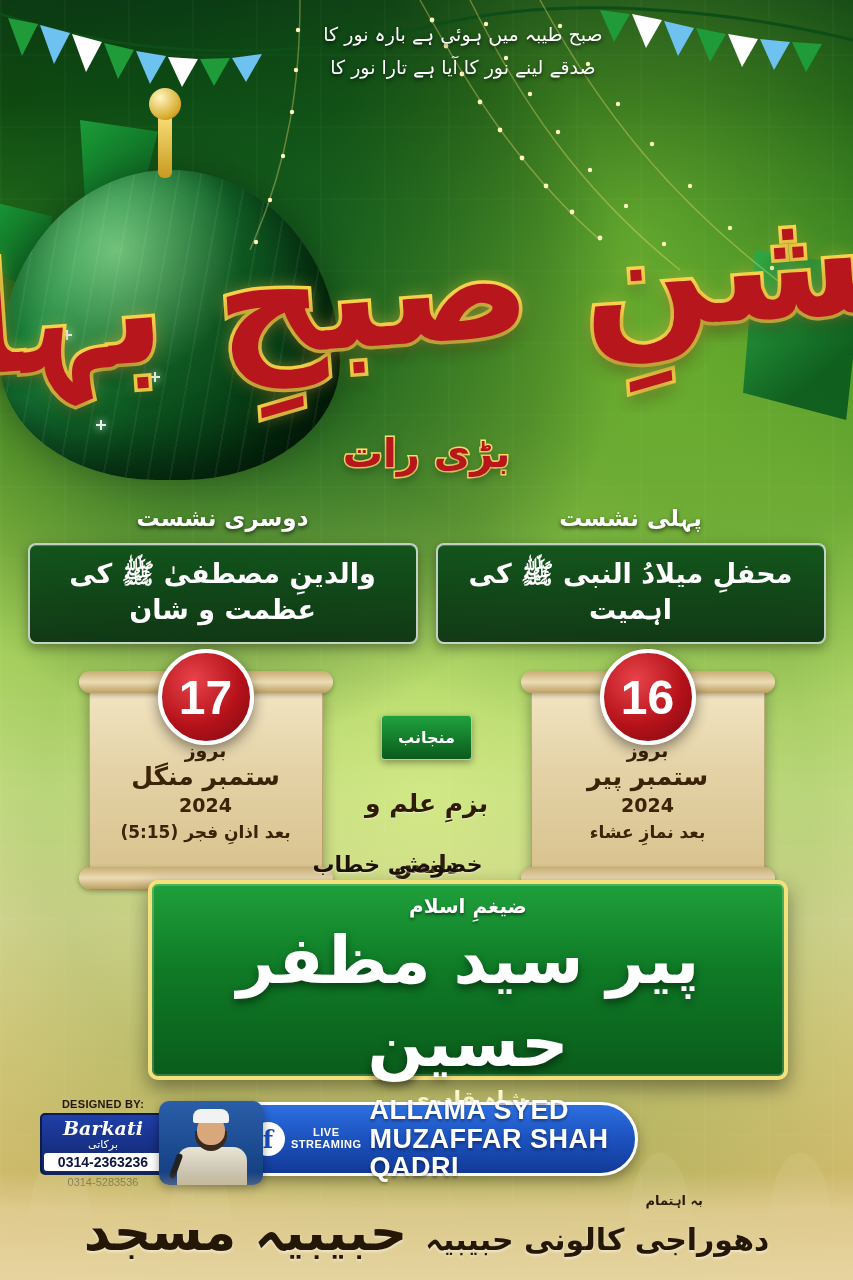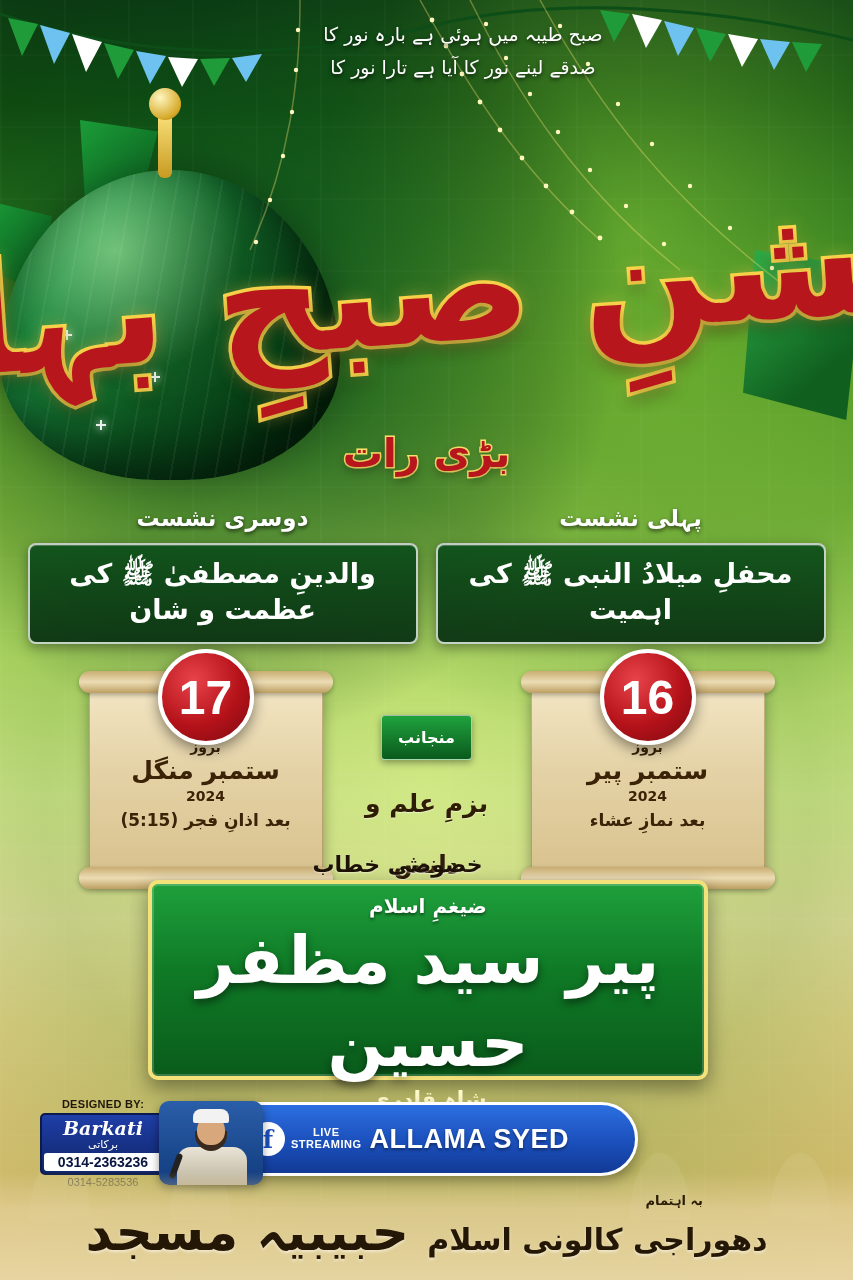--- a/index.html
+++ b/index.html
@@ -190,21 +190,21 @@
   .scroll-paper::before { top: -14px; }
   .scroll-paper::after { bottom: -12px; }
   .scroll-text {
     position: absolute; inset: 18px 14px 20px;
     direction: rtl; text-align: center;
     color: #3a2307;
     font-family: "DejaVu Sans", sans-serif;
     font-weight: bold;
   }
   .scroll-day { font-size: 25px; line-height: 1.25; }
-  .scroll-year { font-size: 14px; margin-top: 2px; }
+  .scroll-year { font-size: 19px; margin-top: 2px; }
   .scroll-time { font-size: 17px; margin-top: 6px; }
   .date-badge {
     position: absolute; top: -24px; left: 50%; transform: translateX(-50%);
     width: 96px; height: 96px; border-radius: 50%;
     background: radial-gradient(circle at 36% 30%, #e8434a 0%, #b5121a 55%, #7d0a10 100%);
     border: 4px solid #ffffff;
     box-shadow: 0 5px 14px rgba(0,0,0,.45);
     display: flex; align-items: center; justify-content: center;
     color: #fff; font-size: 48px; font-weight: bold;
     font-family: "Liberation Sans", sans-serif;
@@ -228,21 +228,21 @@
   .mid-lines {
     margin-top: 26px;
     color: #2e1c04;
     font-family: "DejaVu Sans", sans-serif;
     font-weight: bold; font-size: 25px; line-height: 1.4;
     text-shadow: 0 1px 1px rgba(255,255,255,.5);
   }
 
   
   .speaker-panel {
-    position: absolute; left: 148px; top: 880px; width: 560px; height: 200px;
+    position: absolute; left: 148px; top: 880px; width: 640px; height: 200px;
     border-radius: 10px;
     background: linear-gradient(180deg, #1fa03c 0%, #0f7a26 45%, #0a5c1b 100%);
     border: 4px solid #f3e27a;
     box-shadow: 0 8px 20px rgba(0,0,0,.4), inset 0 0 0 2px rgba(255,255,255,.2);
     text-align: center; direction: rtl;
     padding: 10px 15px;
   }
   .khusoosi {
     position: absolute; top: 852px; left: 0; width: 795px; text-align: center;
     direction: rtl;
@@ -553,23 +553,24 @@
       <div class="cap"></div>
       <div class="mic"></div>
     </div>
     <div class="live-fb">f</div>
     <div class="live-label">
       <div>LIVE</div>
       <div>STREAMING</div>
     </div>
     <div>
       <div class="live-name">ALLAMA SYED</div>
+      <div class="live-name">MUZAFFAR SHAH QADRI</div>
     </div>
   </div>
 
   <div class="footer-band"></div>
   <div class="footer-mark">بہ اہتمام</div>
   <div class="venue">
-    <span class="small">دھوراجی کالونی اسلام</span>
+    <span class="small">دھوراجی کالونی حبیبیہ</span>
     <span>حبیبیہ مسجد</span>
   </div>
 
 </div>
 
 </body></html>

